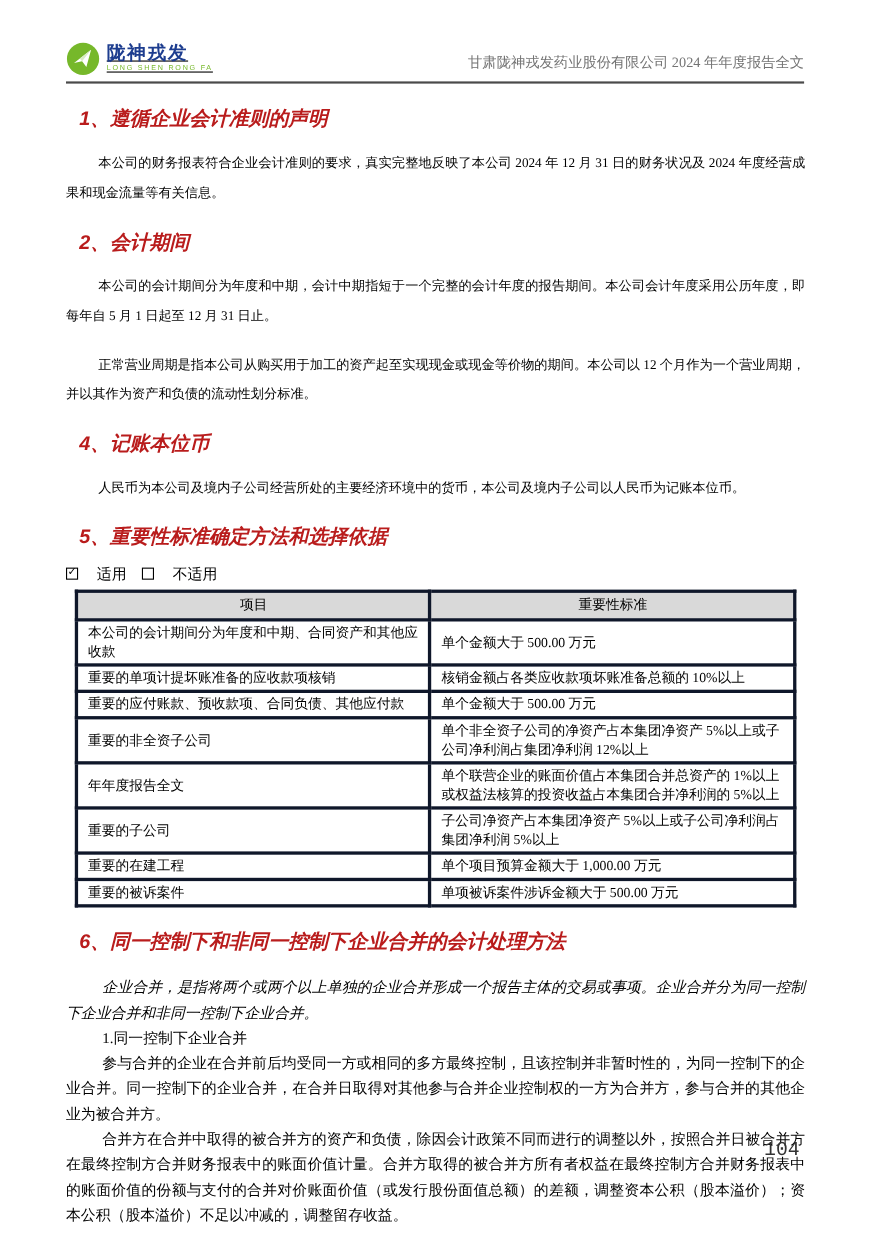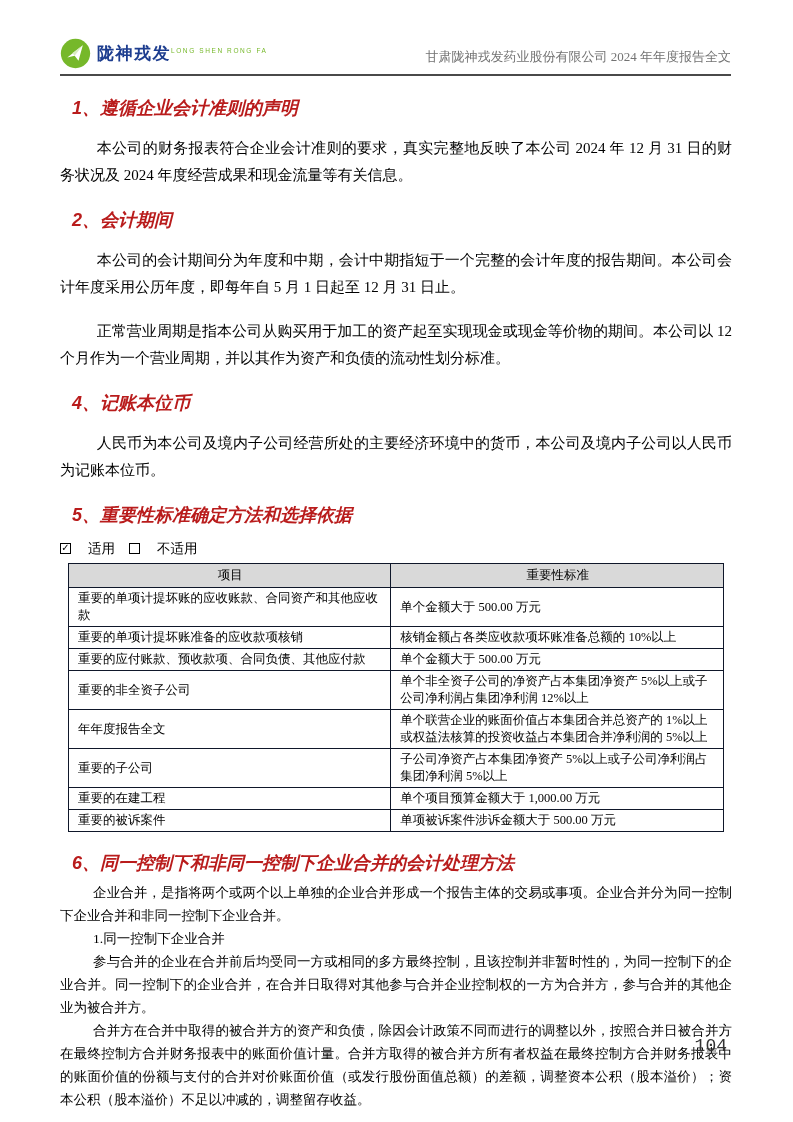--- a/index.html
+++ b/index.html
@@ -14,40 +14,40 @@
   }
   
   .header{
     position:absolute;top:38px;left:60px;right:62px;
     display:flex;justify-content:space-between;align-items:flex-end;
     border-bottom:2.5px solid #4a4a4a;
     padding-bottom:5px;
   }
   .logo{display:flex;align-items:center;gap:6px;}
   .logo-mark{width:31px;height:31px;display:block;}
-  .logo-text{display:flex;flex-direction:row;line-height:1;}
+  .logo-text{display:flex;flex-direction:column;line-height:1;text-decoration:underline;}
   .logo-cn{
     font-family:"Liberation Sans","DejaVu Sans",sans-serif;
     font-weight:bold;font-size:17px;letter-spacing:1.5px;color:#1d3d8f;
   }
   .logo-en{
     font-family:"Liberation Sans","DejaVu Sans",sans-serif;
     font-size:6.5px;letter-spacing:1.6px;color:#76b82a;margin-top:3px;
   }
   .header-title{font-size:13px;padding-bottom:3px;color:#737373;}
   
   .content{position:absolute;top:88px;left:60px;right:61px;}
   .sec-heading{
     font-family:"Liberation Sans","DejaVu Sans",sans-serif;
     font-size:18px;font-weight:bold;color:#b91c1c;
     margin:0 0 0 12px;line-height:20px;font-style:italic;
   }
   .mt-a{margin-top:10px;}  
   .para{
-    font-size:15px;line-height:27px;text-align:justify;
+    font-size:12px;line-height:27px;text-align:justify;
     text-indent:2.45em;margin:0;
   }
   .para-gap{margin-top:17px;}
   .sec-gap{margin-top:21px;}
   
   .applicability{
     margin-top:15px;font-size:13.5px;line-height:17px;
     display:flex;align-items:center;gap:14px;
   }
   .opt{display:inline-flex;align-items:center;gap:17px;}
@@ -58,38 +58,38 @@
     background:#fff;color:#000;
   }
   .cb.checked::after{content:"\2713";margin-top:-2px;}
   
   .imp-table{
     border-collapse:collapse;table-layout:fixed;
     width:656px;margin:6px 0 0 8px;
     font-size:12.5px;line-height:17px;
   }
   .imp-table th,.imp-table td{
-    border:1px solid #0f172a;
+    border:3px solid #0f172a;
     padding:2px 8px 2px 9px;
     vertical-align:middle;
     overflow:hidden;
   }
   .imp-table th{
     background:#d9d9d9;font-weight:normal;text-align:center;
     height:19px;
   }
   .imp-table td{text-align:left;}
   .col-item{width:49.2%;}
   .col-std{width:50.8%;}
   
   .para6{
     font-size:13.5px;line-height:23px;text-align:justify;
     text-indent:2.45em;margin:0;
   }
-  .para6-first{margin-top:8px;}
+  .para6-first{margin-top:20px;font-style:italic;}
   
   .footer{
     position:absolute;bottom:66px;right:66px;
     font-size:18px;color:#333;font-family:Liberation Mono, monospace;
   }
 </style>
 </head>
 <body>
 
 <div class="page">
@@ -141,21 +141,21 @@
           <col class="col-std">
         </colgroup>
       <thead>
         <tr>
           <th>项目</th>
           <th>重要性标准</th>
         </tr>
       </thead>
       <tbody>
         <tr>
-          <td>重要的单项计提坏账的应收账款、合同资产和其他应收款</td>
+          <td>本公司的会计期间分为年度和中期、合同资产和其他应收款</td>
           <td>单个金额大于 500.00 万元</td>
         </tr>
         <tr>
           <td>重要的单项计提坏账准备的应收款项核销</td>
           <td>核销金额占各类应收款项坏账准备总额的 10%以上</td>
         </tr>
         <tr>
           <td>重要的应付账款、预收款项、合同负债、其他应付款</td>
           <td>单个金额大于 500.00 万元</td>
         </tr>

